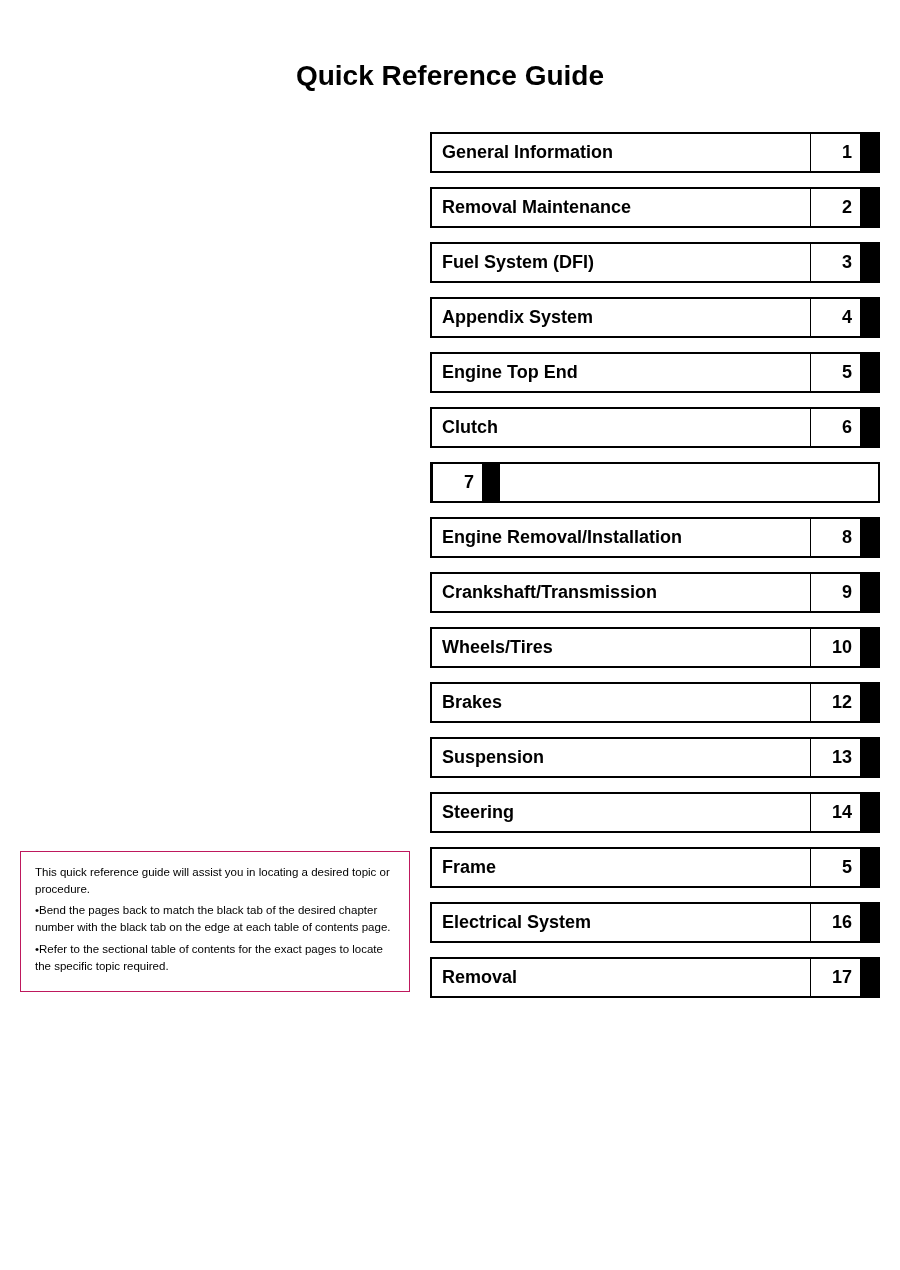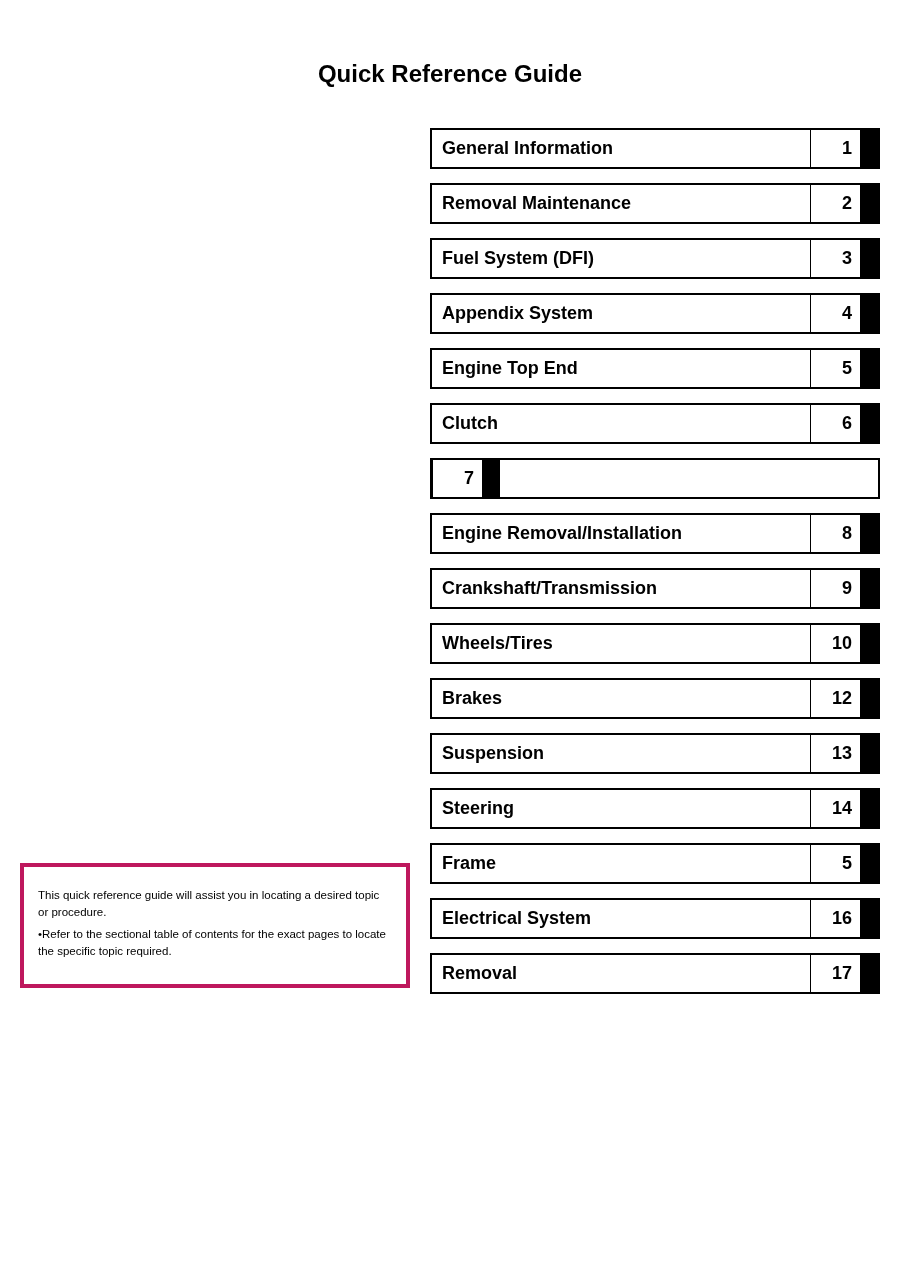--- a/index.html
+++ b/index.html
@@ -12,43 +12,43 @@
       width: 900px;
       min-height: 1270px;
       background: #ffffff;
       font-family: Arial, sans-serif;
       position: relative;
     }
 
     .page-title {
       text-align: center;
       padding: 60px 0 40px 0;
-      font-size: 24px;
+      font-size: 28px;
       font-weight: bold;
       color: #000;
     }
 
     .content-area {
       display: flex;
       padding: 0 20px;
       gap: 20px;
     }
 
     .left-panel {
       width: 390px;
       flex-shrink: 0;
       display: flex;
       flex-direction: column;
       justify-content: flex-end;
       padding-bottom: 20px;
     }
 
     .info-box {
-      border: 4px solid #be185d;
-      padding: 20px 14px;
+      border: 1px solid #be185d;
+      padding: 12px 14px;
       font-size: 11.5px;
       line-height: 1.5;
       color: #000;
       margin-top: 420px;
     }
 
     .info-box p {
       margin-bottom: 4px;
     }
 
@@ -96,20 +96,21 @@
   </style>
 </head>
 <body>
 
 <div class="page-title">Quick Reference Guide</div>
 
 <div class="content-area">
   <div class="left-panel">
     <div class="info-box">
       <p>This quick reference guide will assist you in locating a desired topic or procedure.</p>
+      <p>•<span>Bend the pages back to match the black tab of the desired chapter number with the black tab on the edge at each table of contents page.</span></p>
       <p>•<span>Refer to the sectional table of contents for the exact pages to locate the specific topic required.</span></p>
     </div>
   </div>
 
   <div class="right-panel">
     <div id="toc-container">
         <div class="toc-row">
           <div class="toc-label">General Information</div>
           <div class="toc-number">1</div>
           <div class="toc-tab"></div>

